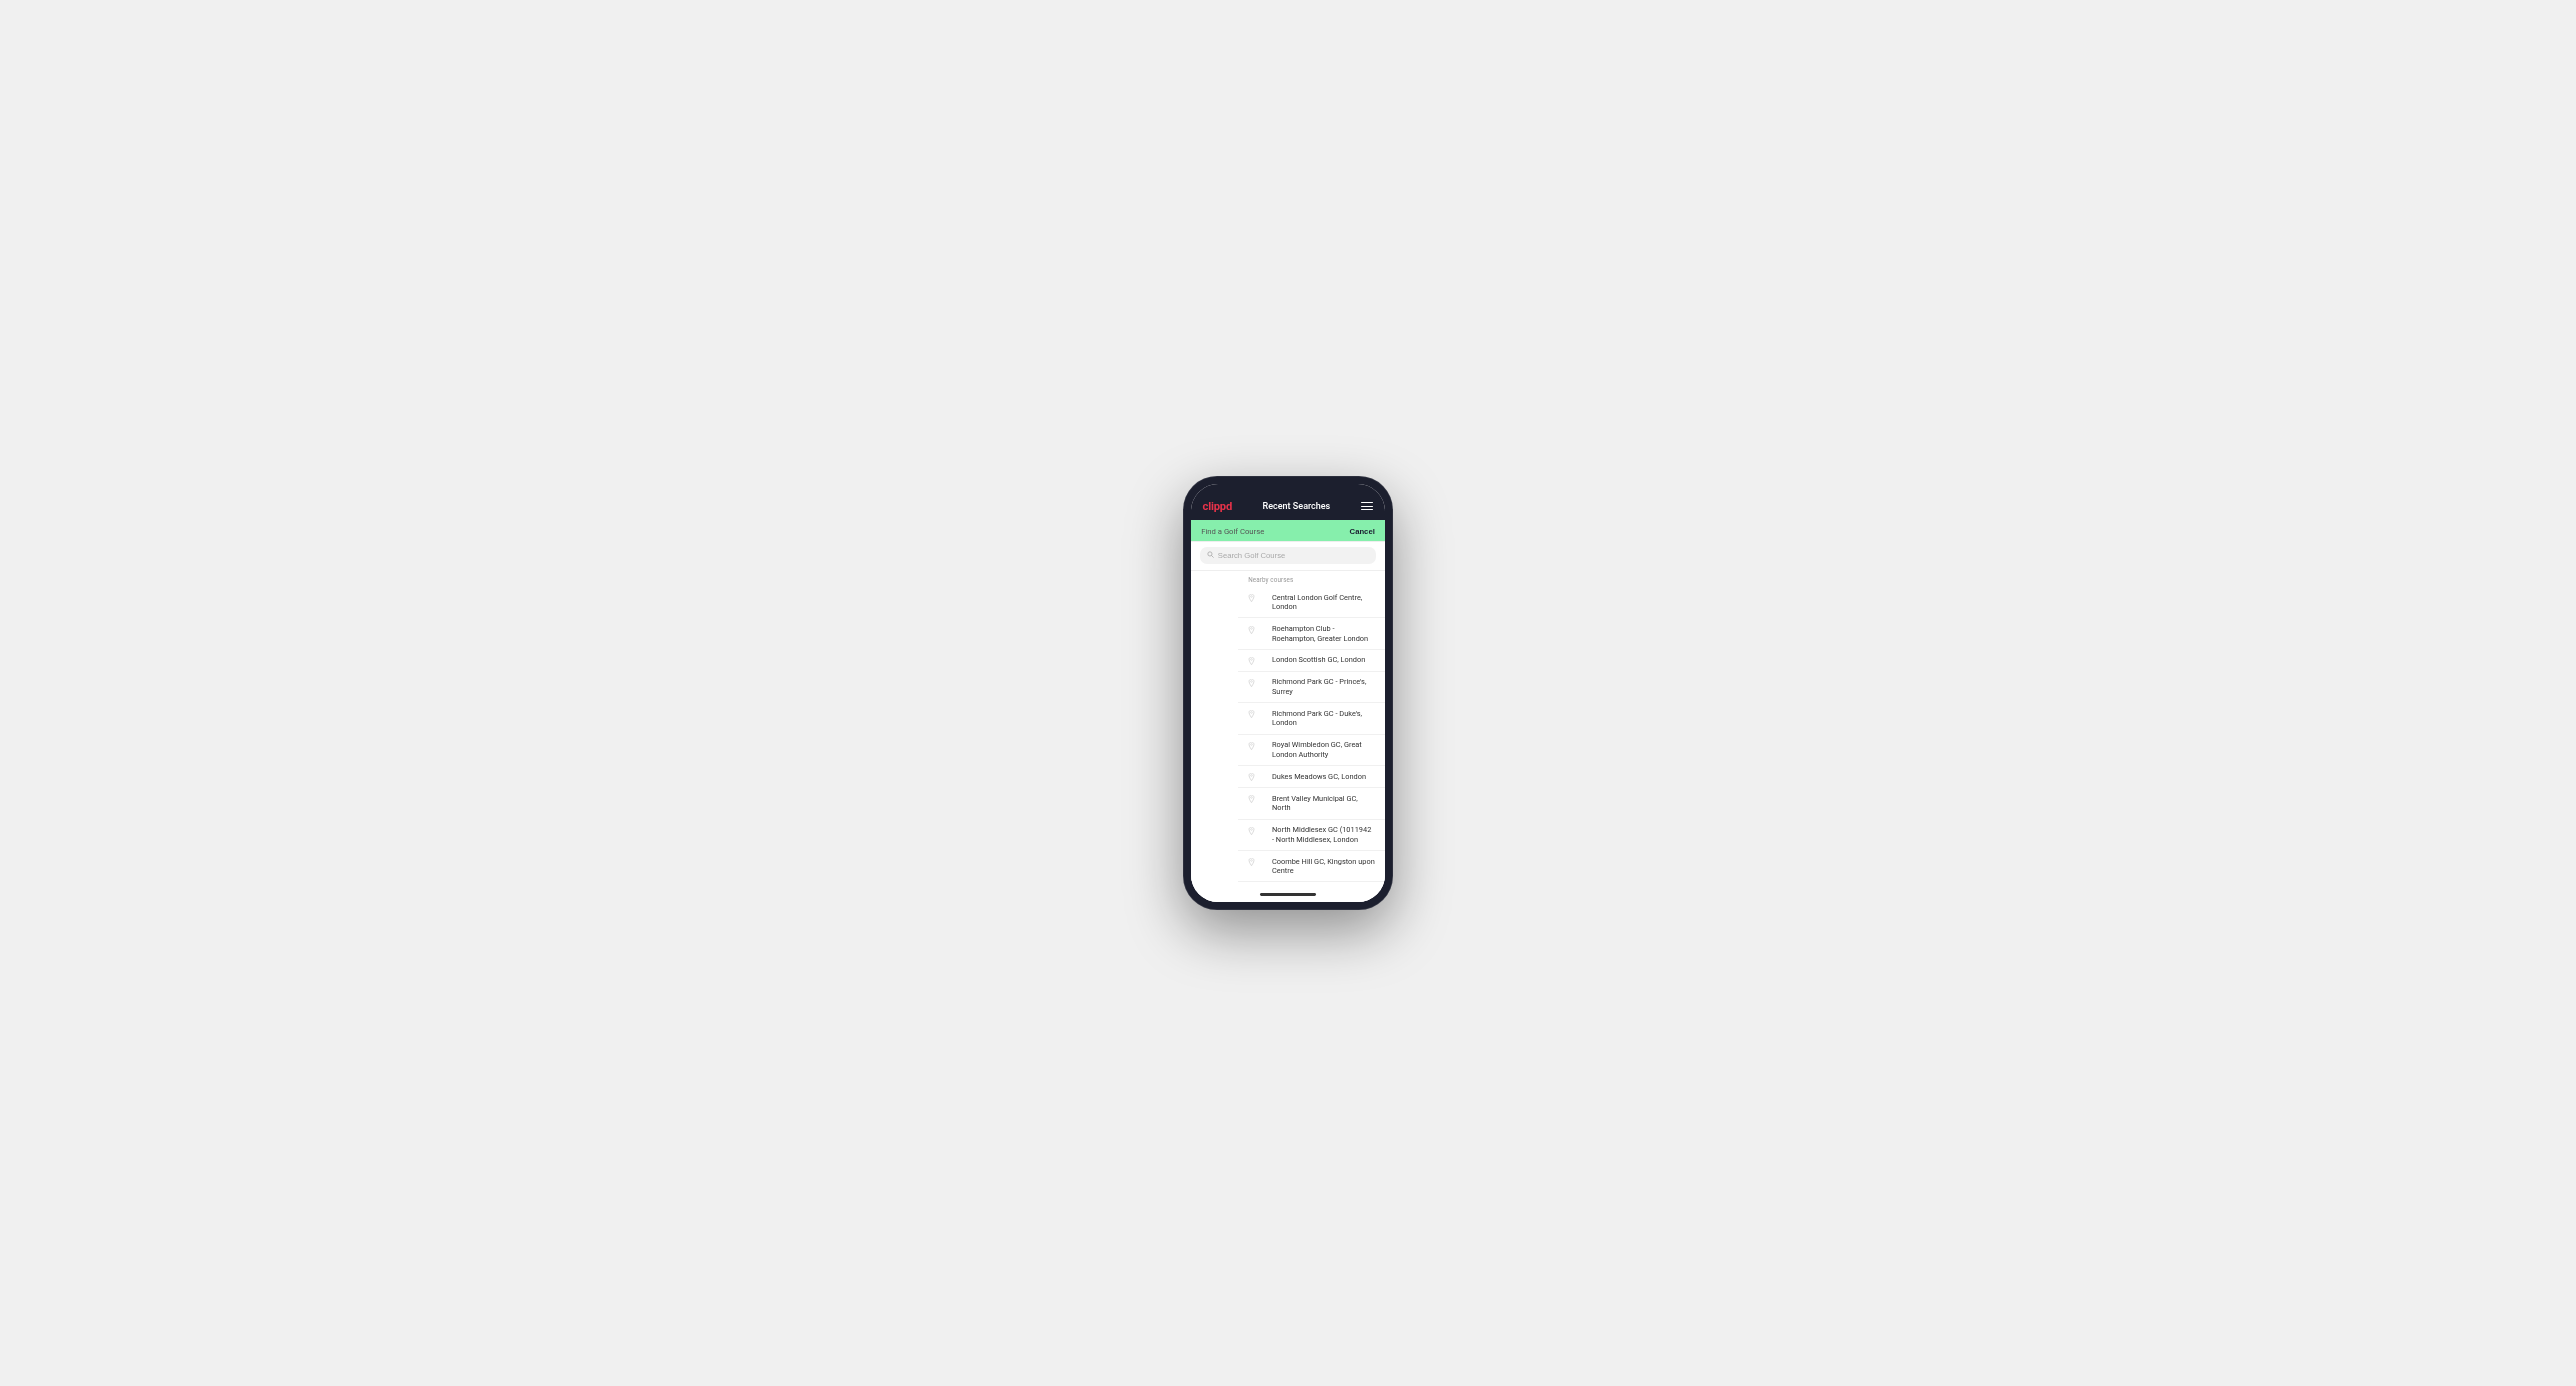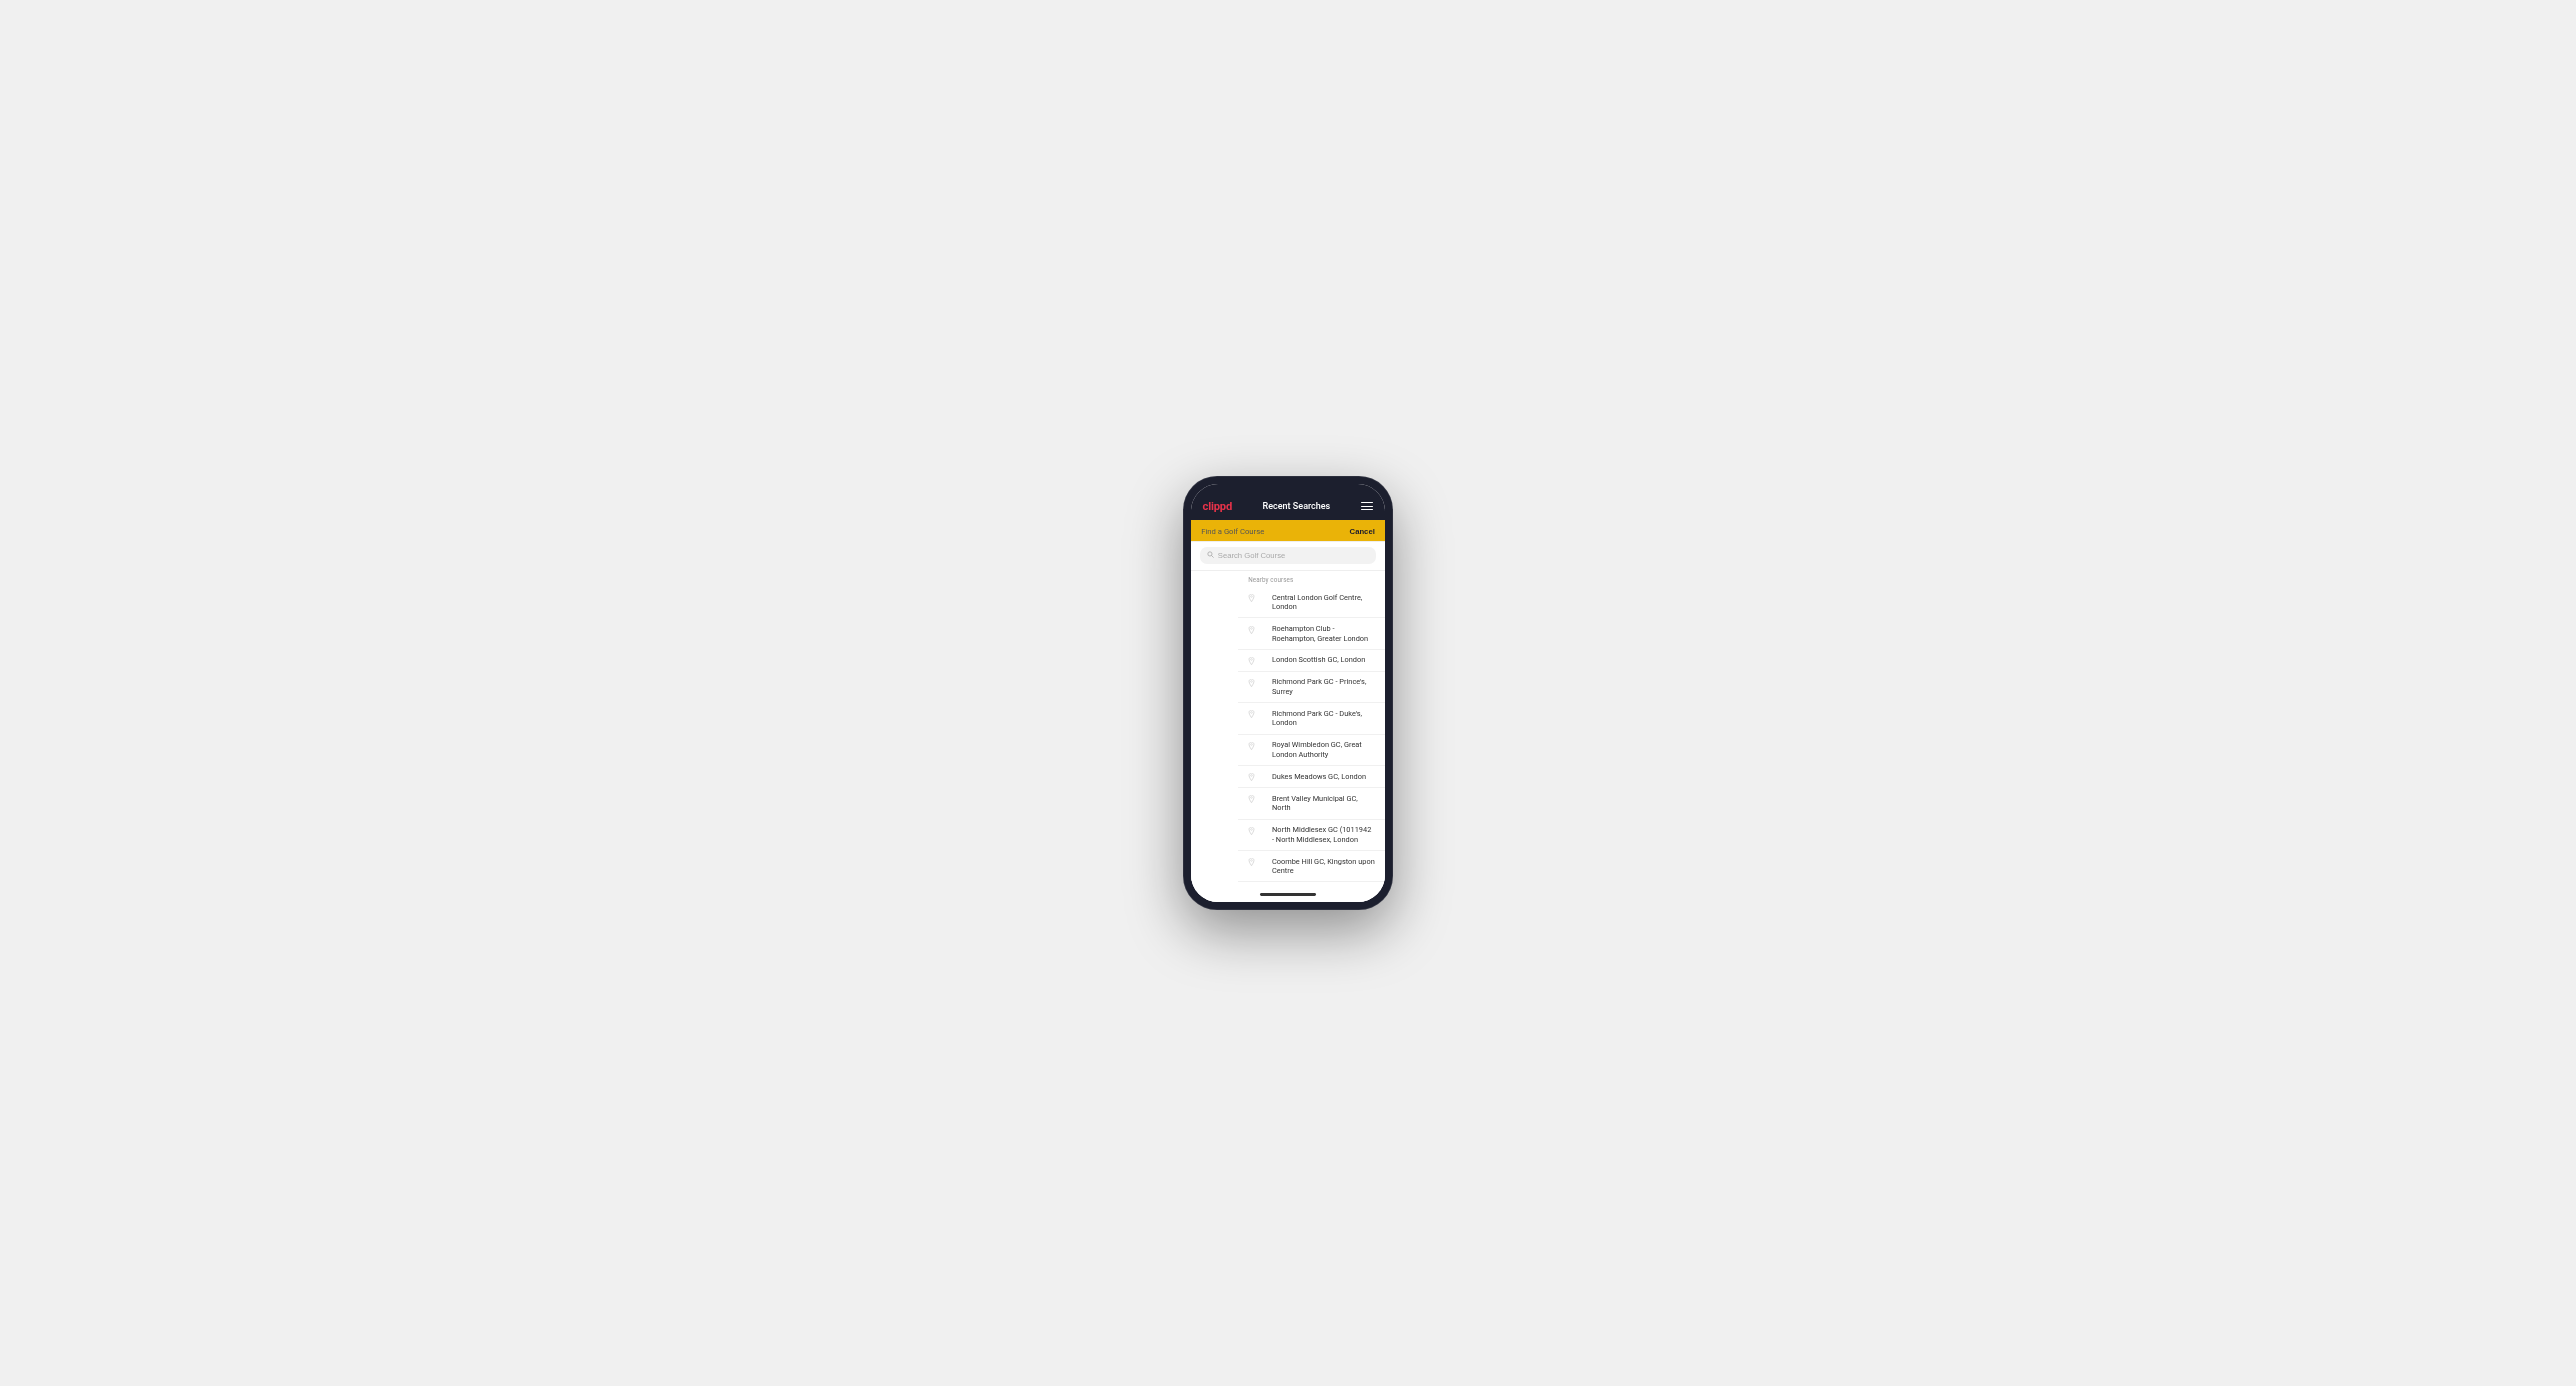--- a/index.html
+++ b/index.html
@@ -86,21 +86,21 @@
     .main-content {
       flex: 1;
       background: #f8f8f8;
       display: flex;
       flex-direction: column;
       overflow: hidden;
     }
 
     
     .find-bar {
-      background: #eab308;
+      background: #86efac;
       display: flex;
       align-items: center;
       justify-content: space-between;
       padding: 7px 9.8px 5.6px;
       border-bottom: 0.7px solid #eeeeee;
     }
 
     .find-label {
       font-size: 7.7px;
       color: #555555;

